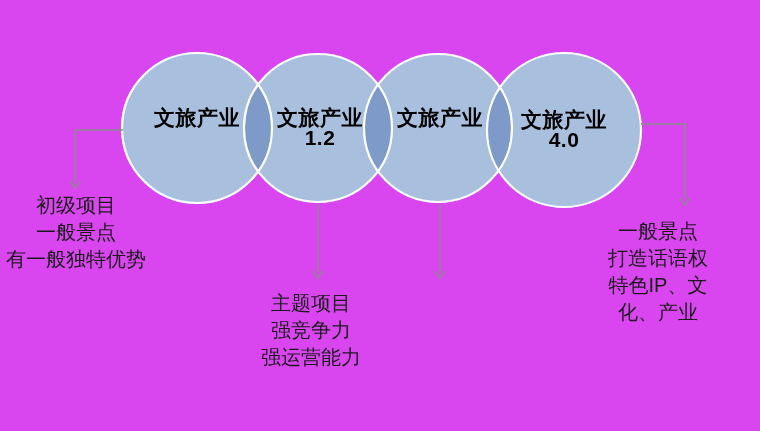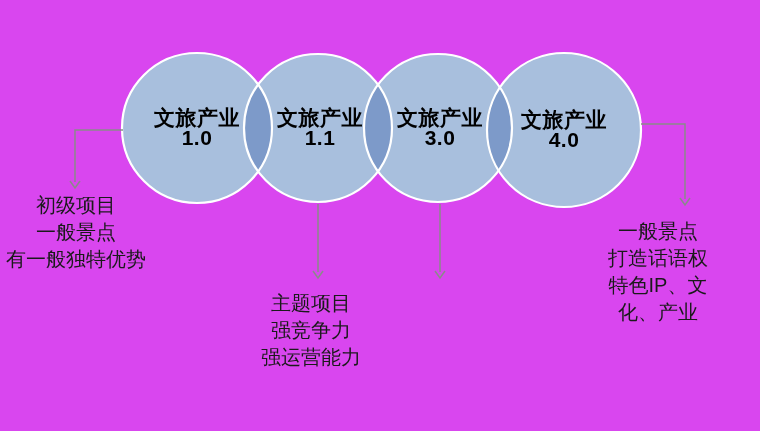--- a/index.html
+++ b/index.html
@@ -86,29 +86,27 @@
     <g class="arrows">
       <path d="M123,130 L75,130 L75,182" marker-end="url(#arrowhead)"></path>
       <path d="M318,204 L318,272" marker-end="url(#arrowhead)"></path>
       <path d="M440,204 L440,272" marker-end="url(#arrowhead)"></path>
       <path d="M641,124 L685,124 L685,199" marker-end="url(#arrowhead)"></path>
     </g>
   </svg>
 
   <div class="circle-label" style="left:197px; top:108px">
     <div>文旅产业</div>
-    <div>1.0</div>
   </div>
   <div class="circle-label" style="left:320px; top:108px">
     <div>文旅产业</div>
-    <div>1.1</div>
+    <div>1.2</div>
   </div>
   <div class="circle-label" style="left:440px; top:108px">
     <div>文旅产业</div>
-    <div>3.0</div>
   </div>
   <div class="circle-label" style="left:564px; top:110px">
     <div>文旅产业</div>
     <div>4.0</div>
   </div>
 
   <div class="desc" style="left:76px;  top:192px">初级项目
 一般景点
 有一般独特优势</div>
   <div class="desc" style="left:311px; top:290px">主题项目

